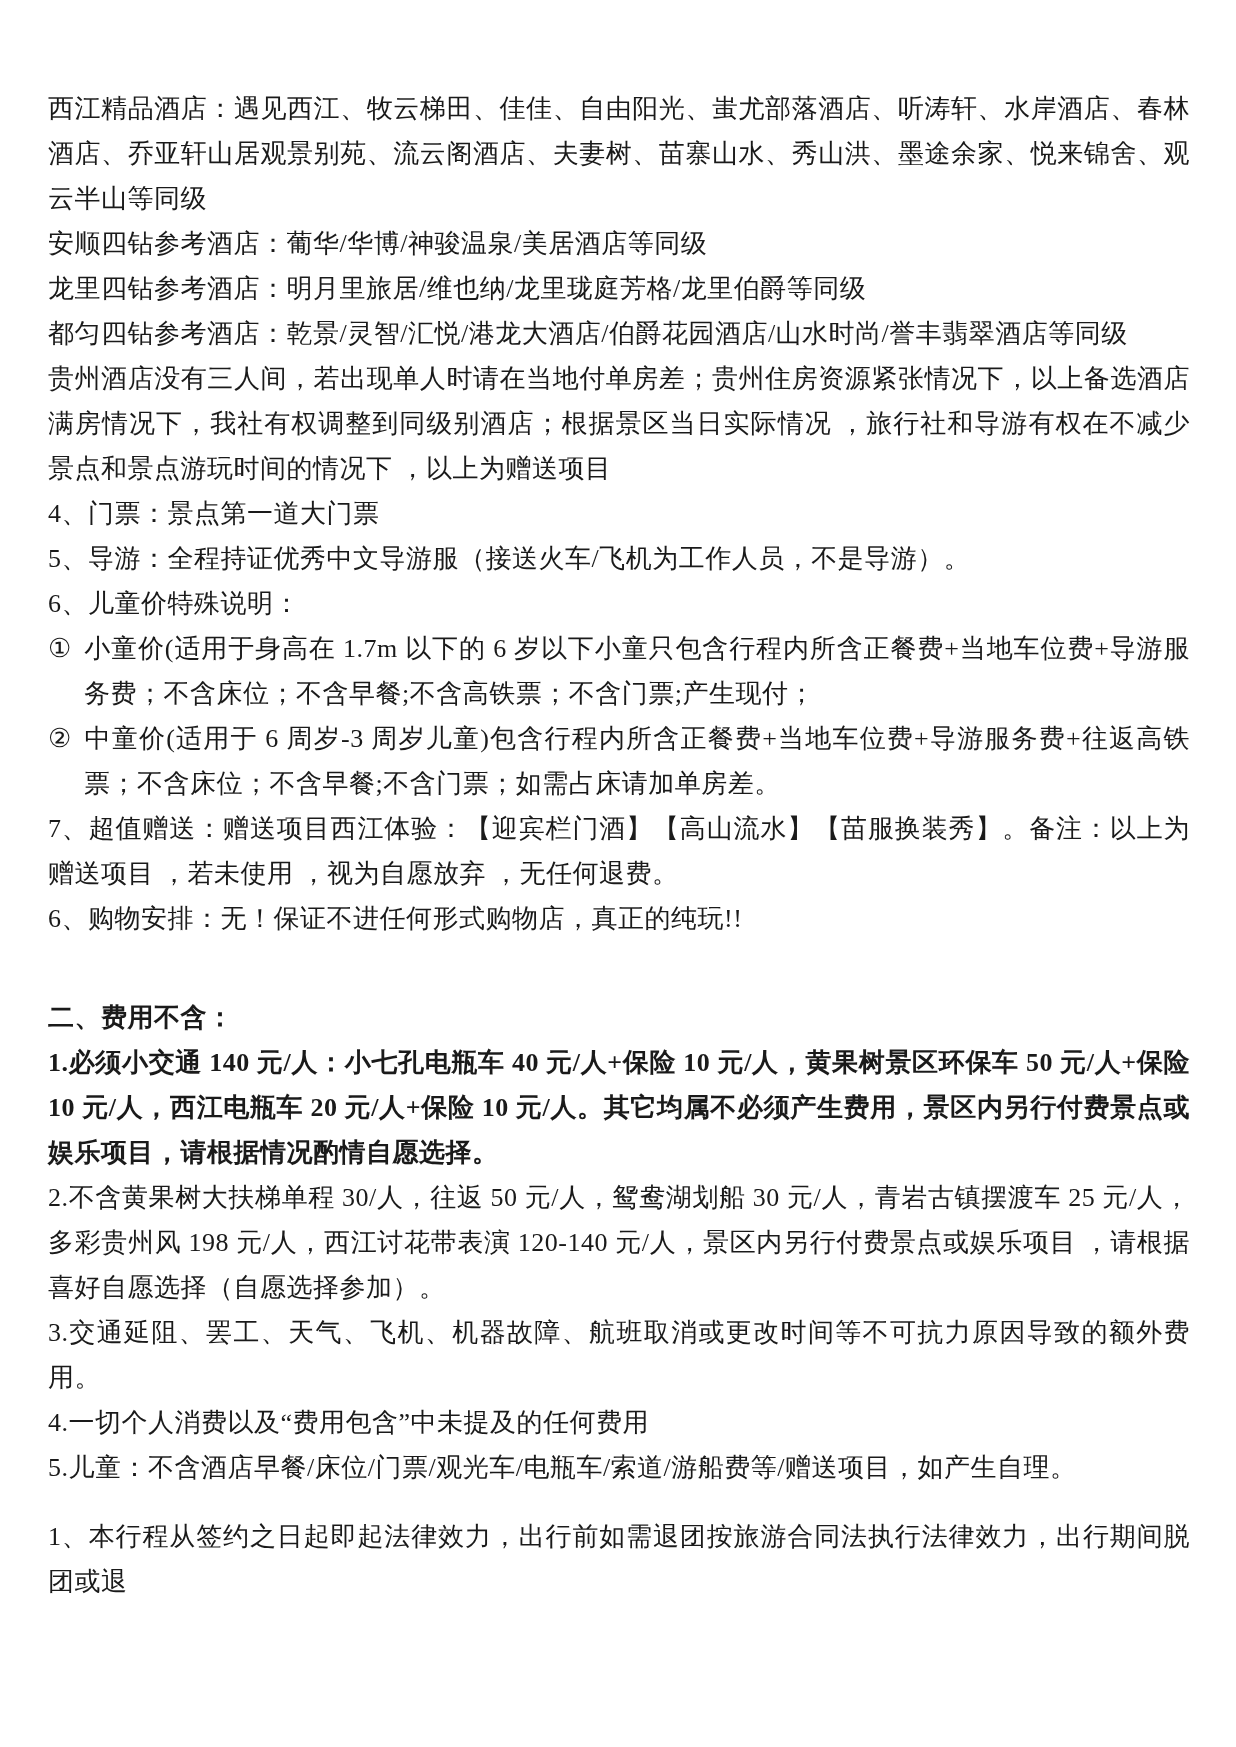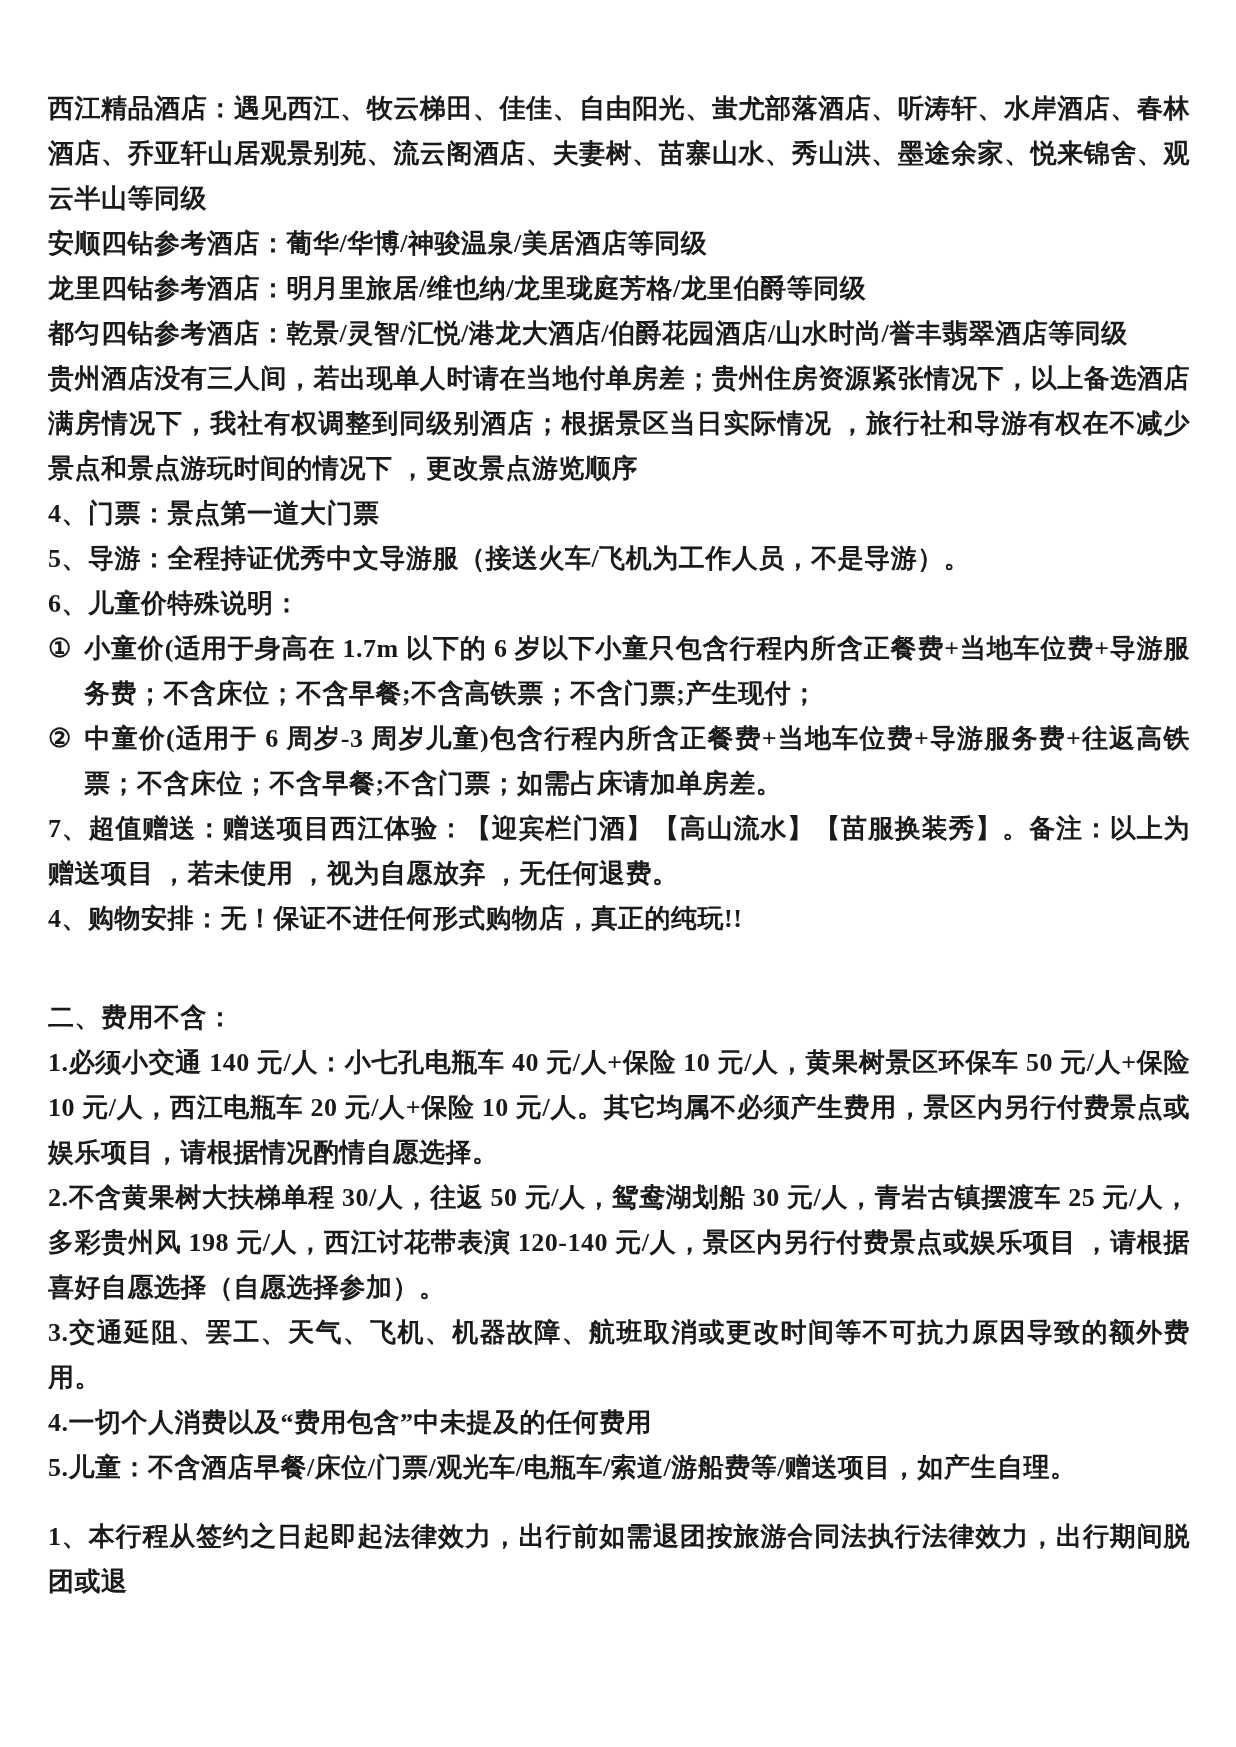--- a/index.html
+++ b/index.html
@@ -16,48 +16,48 @@
     width: 1236px;
     min-height: 1747px;
     padding: 86px 46px 40px 48px;
     font-family: "Liberation Serif", "DejaVu Serif", serif;
     font-size: 26px;
     line-height: 45px;
     color: #1a1a1a;
     text-align: justify;
     letter-spacing: 0.5px;
   }
-  p { margin: 0; font-weight: bold; }
+  p { margin: 0; }
   .hang {
     padding-left: 36px;
     text-indent: -36px;
   }
   .hang .marker { margin-right: 12px; }
   .bold { font-weight: 700; }
   .sec2 { margin-top: 54px; }
   .sec3 { margin-top: 24px; }
 </style>
 </head>
 <body>
 
 <div class="page">
 
   <section>
     <p>西江精品酒店：遇见西江、牧云梯田、佳佳、自由阳光、蚩尤部落酒店、听涛轩、水岸酒店、春林酒店、乔亚轩山居观景别苑、流云阁酒店、夫妻树、苗寨山水、秀山洪、墨途余家、悦来锦舍、观云半山等同级</p>
     <p>安顺四钻参考酒店：葡华/华博/神骏温泉/美居酒店等同级</p>
     <p>龙里四钻参考酒店：明月里旅居/维也纳/龙里珑庭芳格/龙里伯爵等同级</p>
     <p>都匀四钻参考酒店：乾景/灵智/汇悦/港龙大酒店/伯爵花园酒店/山水时尚/誉丰翡翠酒店等同级</p>
-    <p>贵州酒店没有三人间，若出现单人时请在当地付单房差；贵州住房资源紧张情况下，以上备选酒店满房情况下，我社有权调整到同级别酒店；根据景区当日实际情况 ，旅行社和导游有权在不减少景点和景点游玩时间的情况下 ，更改景点游览顺序</p>
+    <p>贵州酒店没有三人间，若出现单人时请在当地付单房差；贵州住房资源紧张情况下，以上备选酒店满房情况下，我社有权调整到同级别酒店；根据景区当日实际情况 ，旅行社和导游有权在不减少景点和景点游玩时间的情况下 ，以上为赠送项目</p>
     <p>4、门票：景点第一道大门票</p>
     <p>5、导游：全程持证优秀中文导游服（接送火车/飞机为工作人员，不是导游）。</p>
     <p>6、儿童价特殊说明：</p>
     <p class="hang"><span class="marker">①</span><span>小童价(适用于身高在 1.7m 以下的 6 岁以下小童只包含行程内所含正餐费+当地车位费+导游服务费；不含床位；不含早餐;不含高铁票；不含门票;产生现付；</span></p>
     <p class="hang"><span class="marker">②</span><span>中童价(适用于 6 周岁-3  周岁儿童)包含行程内所含正餐费+当地车位费+导游服务费+往返高铁票；不含床位；不含早餐;不含门票；如需占床请加单房差。</span></p>
     <p>7、超值赠送：赠送项目西江体验：【迎宾栏门酒】【高山流水】【苗服换装秀】。备注：以上为赠送项目 ，若未使用 ，视为自愿放弃 ，无任何退费。</p>
-    <p>4、购物安排：无！保证不进任何形式购物店，真正的纯玩!!</p>
+    <p>6、购物安排：无！保证不进任何形式购物店，真正的纯玩!!</p>
   </section>
 
   <section class="sec2">
     <p class="bold">二、费用不含：</p>
     <p class="bold">1.必须小交通 140 元/人：小七孔电瓶车 40 元/人+保险 10 元/人，黄果树景区环保车 50 元/人+保险 10 元/人，西江电瓶车 20 元/人+保险 10 元/人。其它均属不必须产生费用，景区内另行付费景点或娱乐项目，请根据情况酌情自愿选择。</p>
     <p>2.不含黄果树大扶梯单程 30/人，往返 50 元/人，鸳鸯湖划船 30 元/人，青岩古镇摆渡车 25 元/人，多彩贵州风 198 元/人，西江讨花带表演 120-140 元/人，景区内另行付费景点或娱乐项目 ，请根据喜好自愿选择（自愿选择参加）。</p>
     <p>3.交通延阻、罢工、天气、飞机、机器故障、航班取消或更改时间等不可抗力原因导致的额外费用。</p>
     <p>4.一切个人消费以及“费用包含”中未提及的任何费用</p>
     <p>5.儿童：不含酒店早餐/床位/门票/观光车/电瓶车/索道/游船费等/赠送项目，如产生自理。</p>
   </section>

